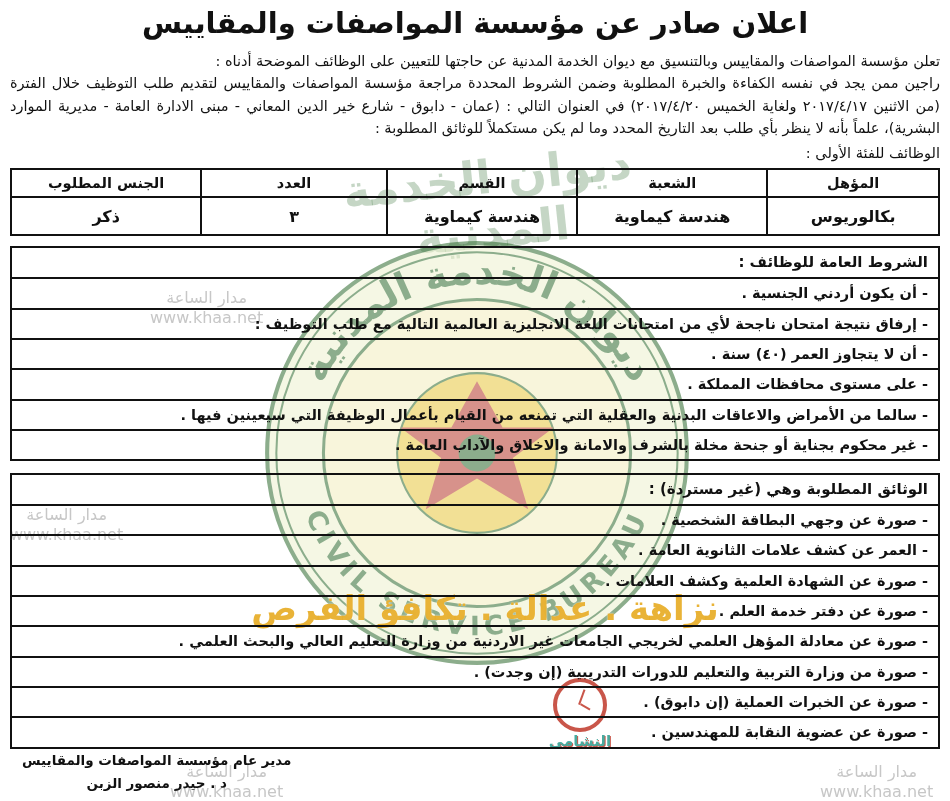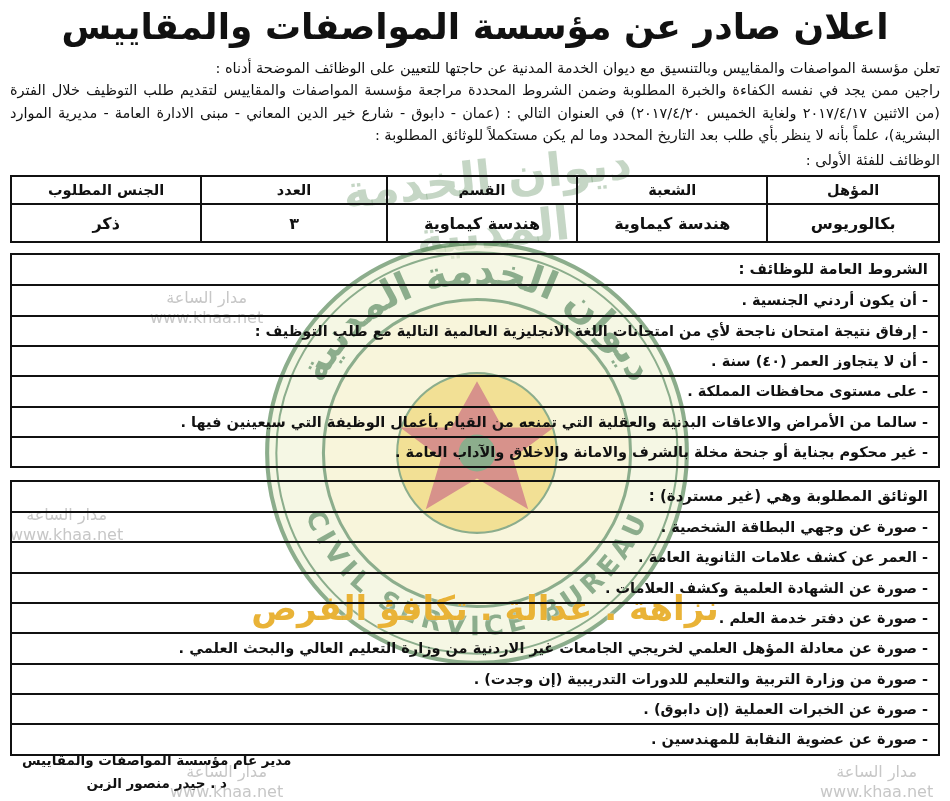--- a/index.html
+++ b/index.html
@@ -38,21 +38,21 @@
   }
   .mini-logo .ring:before, .mini-logo .ring:after {
     content: ""; position: absolute; left: 50%; top: 50%; background: #c0392b; transform-origin: 0 0;
   }
   .mini-logo .ring:before { width: 2px; height: 16px; transform: rotate(200deg); }
   .mini-logo .ring:after  { width: 2px; height: 11px; transform: rotate(300deg); }
   .mini-logo .cap { color: #2a9d8f; font-weight: bold; font-size: 15px; text-shadow: 1px 1px 0 #c0392b; }
 
   
   .content { position: relative; z-index: 1; padding: 6px 10px 0 10px; }
-  .title { text-align: center; font-weight: bold; font-size: 36px; margin-bottom: 10px; }
+  .title { text-align: center; font-weight: bold; font-size: 29px; margin-bottom: 10px; }
   .intro p { font-size: 14.5px; font-weight: normal; line-height: 1.55; text-align: justify; }
   .jobs-label { font-size: 15px; font-weight: bold; margin: 2px 0 4px; }
 
   table.jobs { width: 100%; border-collapse: collapse; table-layout: fixed; margin-bottom: 10px; }
   table.jobs td, table.jobs th { border: 2px solid #111; text-align: center; font-weight: bold; background: transparent; }
   table.jobs th { font-size: 14.5px; height: 28px; }
   table.jobs td { font-size: 16px; height: 38px; }
   col.c1 { width: 18.5%; } col.c2 { width: 20.5%; } col.c3 { width: 20.5%; }
   col.c4 { width: 20%; }   col.c5 { width: 20.5%; }
 
@@ -105,20 +105,24 @@
     </div>
     <div class="site-wm wm-c">
       <div>مدار الساعة</div>
       <div>www.khaa.net</div>
     </div>
     <div class="site-wm wm-d">
       <div>مدار الساعة</div>
       <div>www.khaa.net</div>
     </div>
 
+    <div class="mini-logo">
+      <div class="ring"></div>
+      <div class="cap">النشامى</div>
+    </div>
   </div>
 
   <div class="content">
 
     <h1 class="title">اعلان صادر عن مؤسسة المواصفات والمقاييس</h1>
 
     <div class="intro">
       <p>تعلن مؤسسة المواصفات والمقاييس وبالتنسيق مع ديوان الخدمة المدنية عن حاجتها للتعيين على الوظائف الموضحة أدناه :</p>
       <p>راجين ممن يجد في نفسه الكفاءة والخبرة المطلوبة وضمن الشروط المحددة مراجعة مؤسسة المواصفات والمقاييس لتقديم طلب التوظيف خلال الفترة (من الاثنين ٢٠١٧/٤/١٧ ولغاية الخميس ٢٠١٧/٤/٢٠) في العنوان التالي : (عمان - دابوق - شارع خير الدين المعاني - مبنى الادارة العامة - مديرية الموارد البشرية)، علماً بأنه لا ينظر بأي طلب بعد التاريخ المحدد وما لم يكن مستكملاً للوثائق المطلوبة :</p>
       <p class="jobs-label">الوظائف للفئة الأولى :</p>

